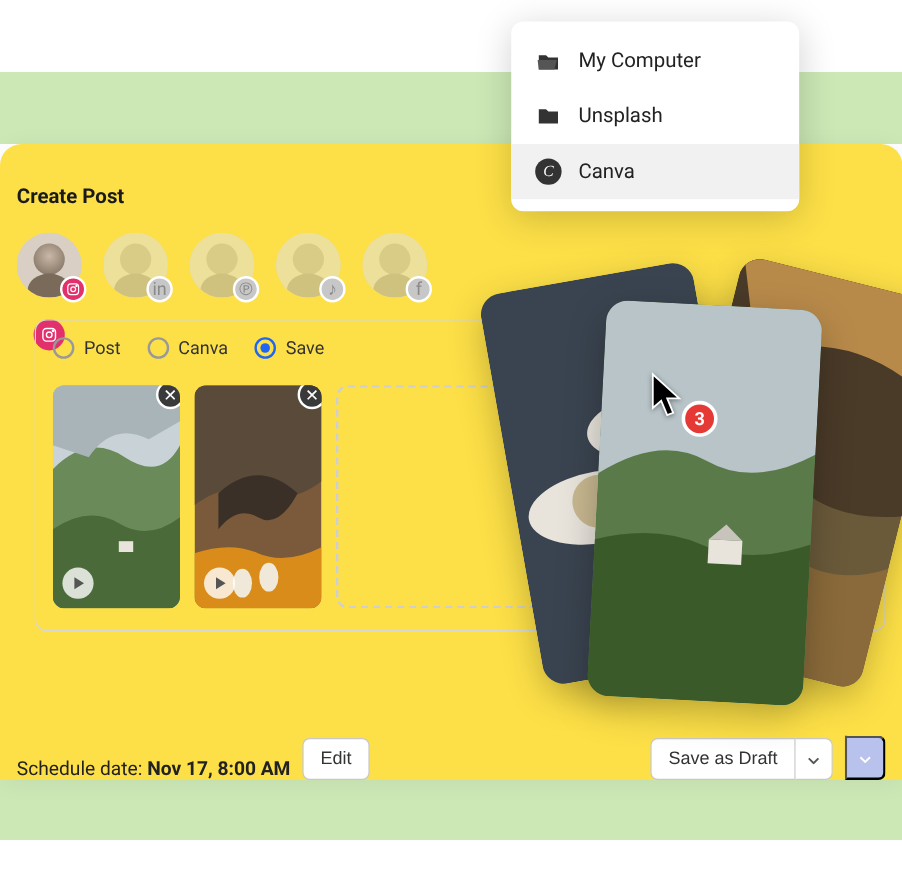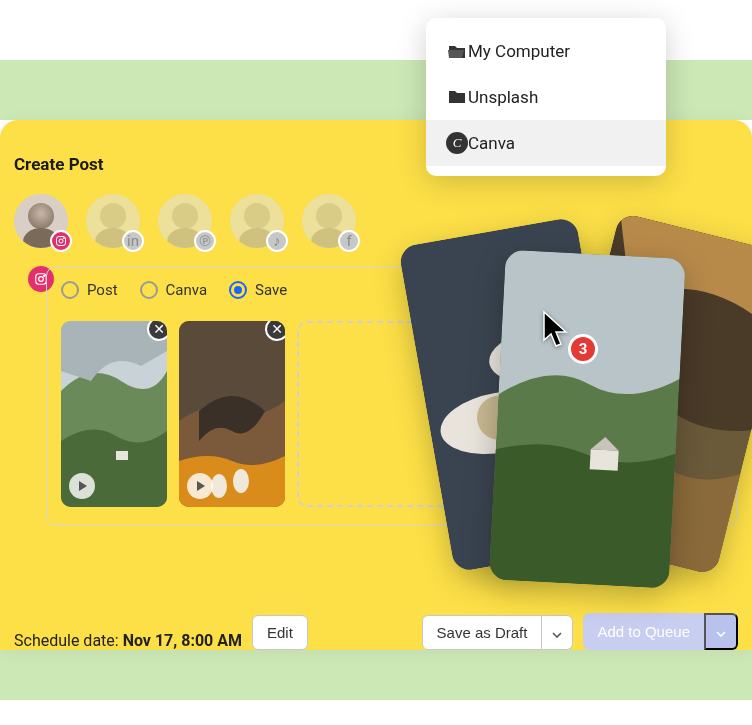--- a/index.html
+++ b/index.html
@@ -72,21 +72,21 @@
   position: absolute;
   left: 14px;
   width: 26px; height: 26px;
   border-radius: 50%;
   background: #e1306c;
   display: flex; align-items: center; justify-content: center;
 }
 .platform-icon svg { width: 14px; height: 14px; }
 
 .composer {
-  margin-left: 32px;
+  margin-left: 15px;
   border: 1px solid #d6d6d6;
   border-radius: 10px;
   padding: 14px 14px 18px 14px;
   position: relative;
 }
 
 .post-type-row {
   display: flex;
   gap: 22px;
   align-items: center;
@@ -201,21 +201,21 @@
   position: absolute;
   top: 18px; left: 426px;
   width: 240px;
   background: #fff;
   border-radius: 10px;
   box-shadow: 0 6px 30px rgba(0,0,0,0.18);
   padding: 10px 0;
   z-index: 10;
 }
 .menu-item {
-  display: flex; align-items: center; 
+  display: flex; align-items: center; gap: 14px;
   padding: 12px 20px;
   font-size: 17px;
   color: #222;
   cursor: pointer;
 }
 .menu-item:hover, .menu-item.hovered { background: #f1f1f1; }
 .menu-icon {
   width: 22px; height: 22px;
   display: flex; align-items: center; justify-content: center;
 }
@@ -408,21 +408,20 @@
     <div style="flex:1"></div>
     <div style="display:flex">
       <button class="btn btn-ghost" style="border:1px solid #c8c8c8;border-radius:6px 0 0 6px">Save as Draft</button>
       <button class="btn caret" style="border:1px solid #c8c8c8;border-left:none;border-radius:0 6px 6px 0;padding:8px 10px">
         <svg width="10" height="6" viewBox="0 0 10 6">
             <path d="M1 1 L5 5 L9 1" stroke="#555" stroke-width="1.6" fill="none"></path>
           </svg>
       </button>
     </div>
     <div style="display:flex">
-      <button class="btn btn-primary" style="border-radius:6px 0 0 6px">Add to Queue</button>
       <button class="btn btn-primary-caret">
         <svg width="10" height="6" viewBox="0 0 10 6">
             <path d="M1 1 L5 5 L9 1" stroke="#fff" stroke-width="1.6" fill="none"></path>
           </svg>
       </button>
     </div>
   </div>
 </div>
 
 <div class="source-menu">

